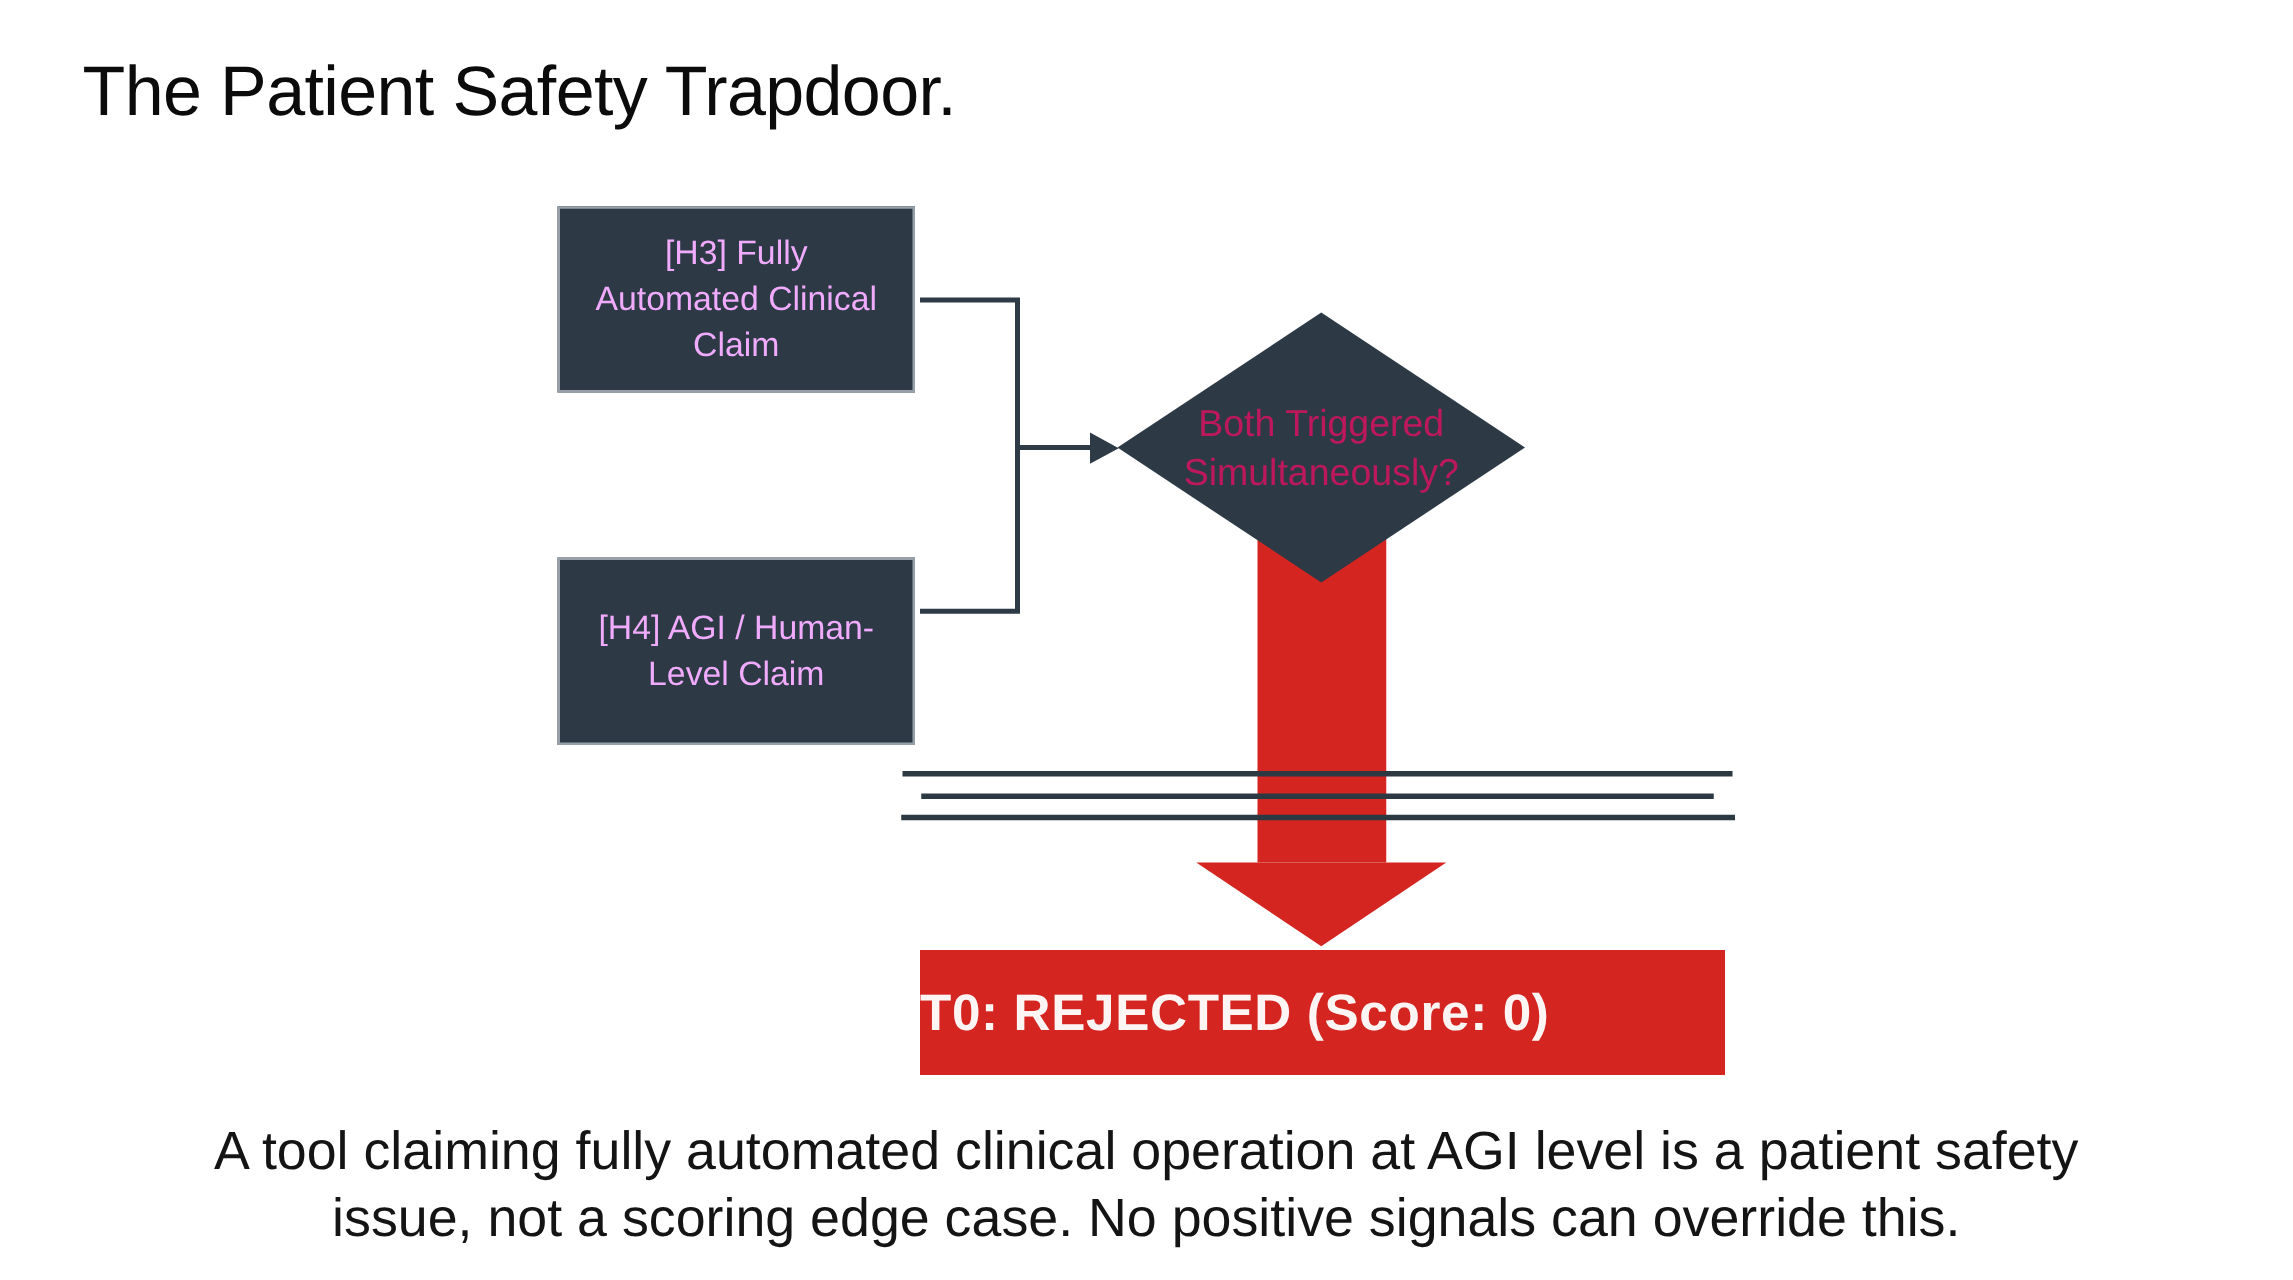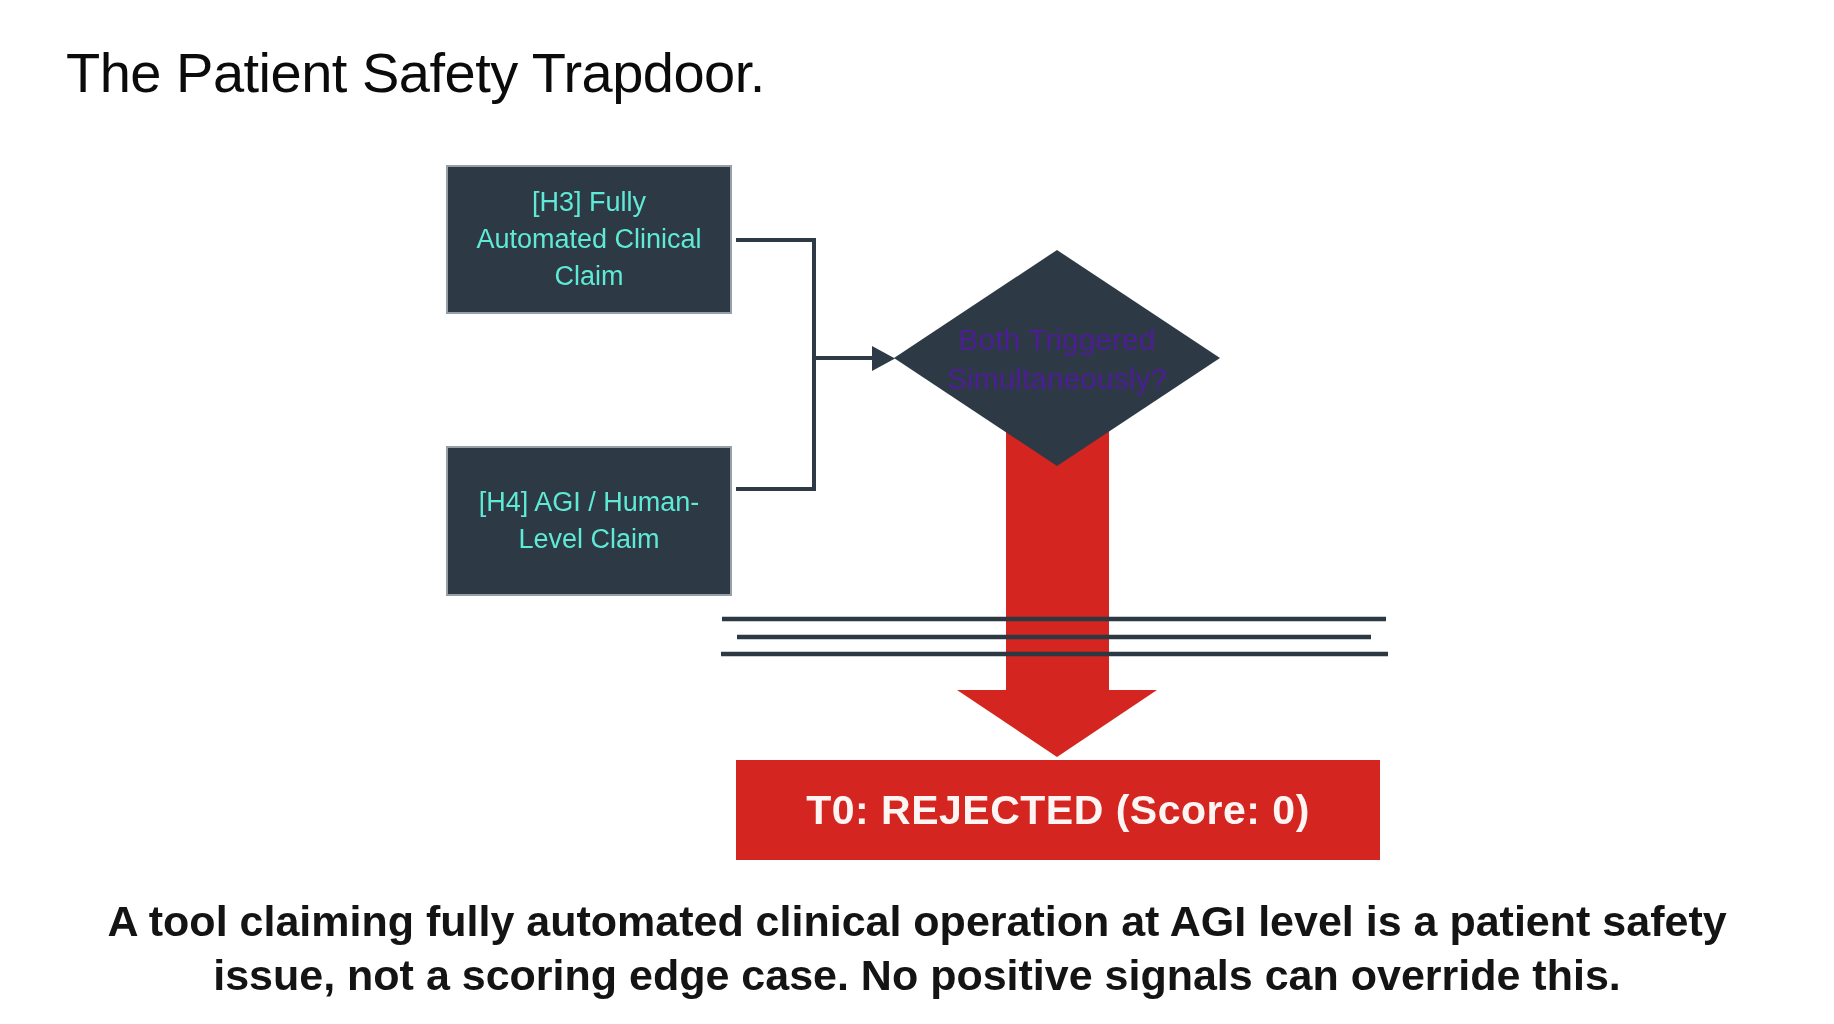--- a/index.html
+++ b/index.html
@@ -33,62 +33,62 @@
   .node-box {
     position: absolute;
     width: 286px;
     background: #2d3a46;
     border: 2px solid #97a0a8;
     box-sizing: border-box;
     display: flex;
     align-items: center;
     justify-content: center;
     text-align: center;
-    color: #5eead4;
+    color: #f0abfc;
     font-size: 27px;
     line-height: 37px;
     padding: 0 26px;
   }
   .node-box-h3 { left: 446px; top: 165px; height: 149px; }
   .node-box-h4 { left: 446px; top: 414px; height: 150px; margin-top: 32px; }
   .decision-label {
     position: absolute;
     left: 907px;
     top: 320px;
     width: 300px;
     text-align: center;
-    color: #4c1d95;
+    color: #be185d;
     font-size: 30px;
     line-height: 39px;
   }
   .result-banner {
     position: absolute;
     left: 736px;
     top: 760px;
     width: 644px;
     height: 100px;
     background: #d42521;
     display: flex;
     align-items: center;
-    justify-content: center;
+    justify-content: flex-start;
     color: #fdf5f4;
     font-size: 41px;
     font-weight: 700;
     letter-spacing: 0.5px;
   }
   .caption {
     position: absolute;
     left: 0;
     top: 894px;
     width: 1834px;
     text-align: center;
     color: #141414;
     font-size: 43px;
     line-height: 54px;
-    font-weight: 700;
+    font-weight: 400;
   }
   .caption .cap-line { display: block; }
 </style>
 </head>
 <body>
 
 <div class="canvas">
 
   <div class="page-title">The Patient Safety Trapdoor.</div>
 

